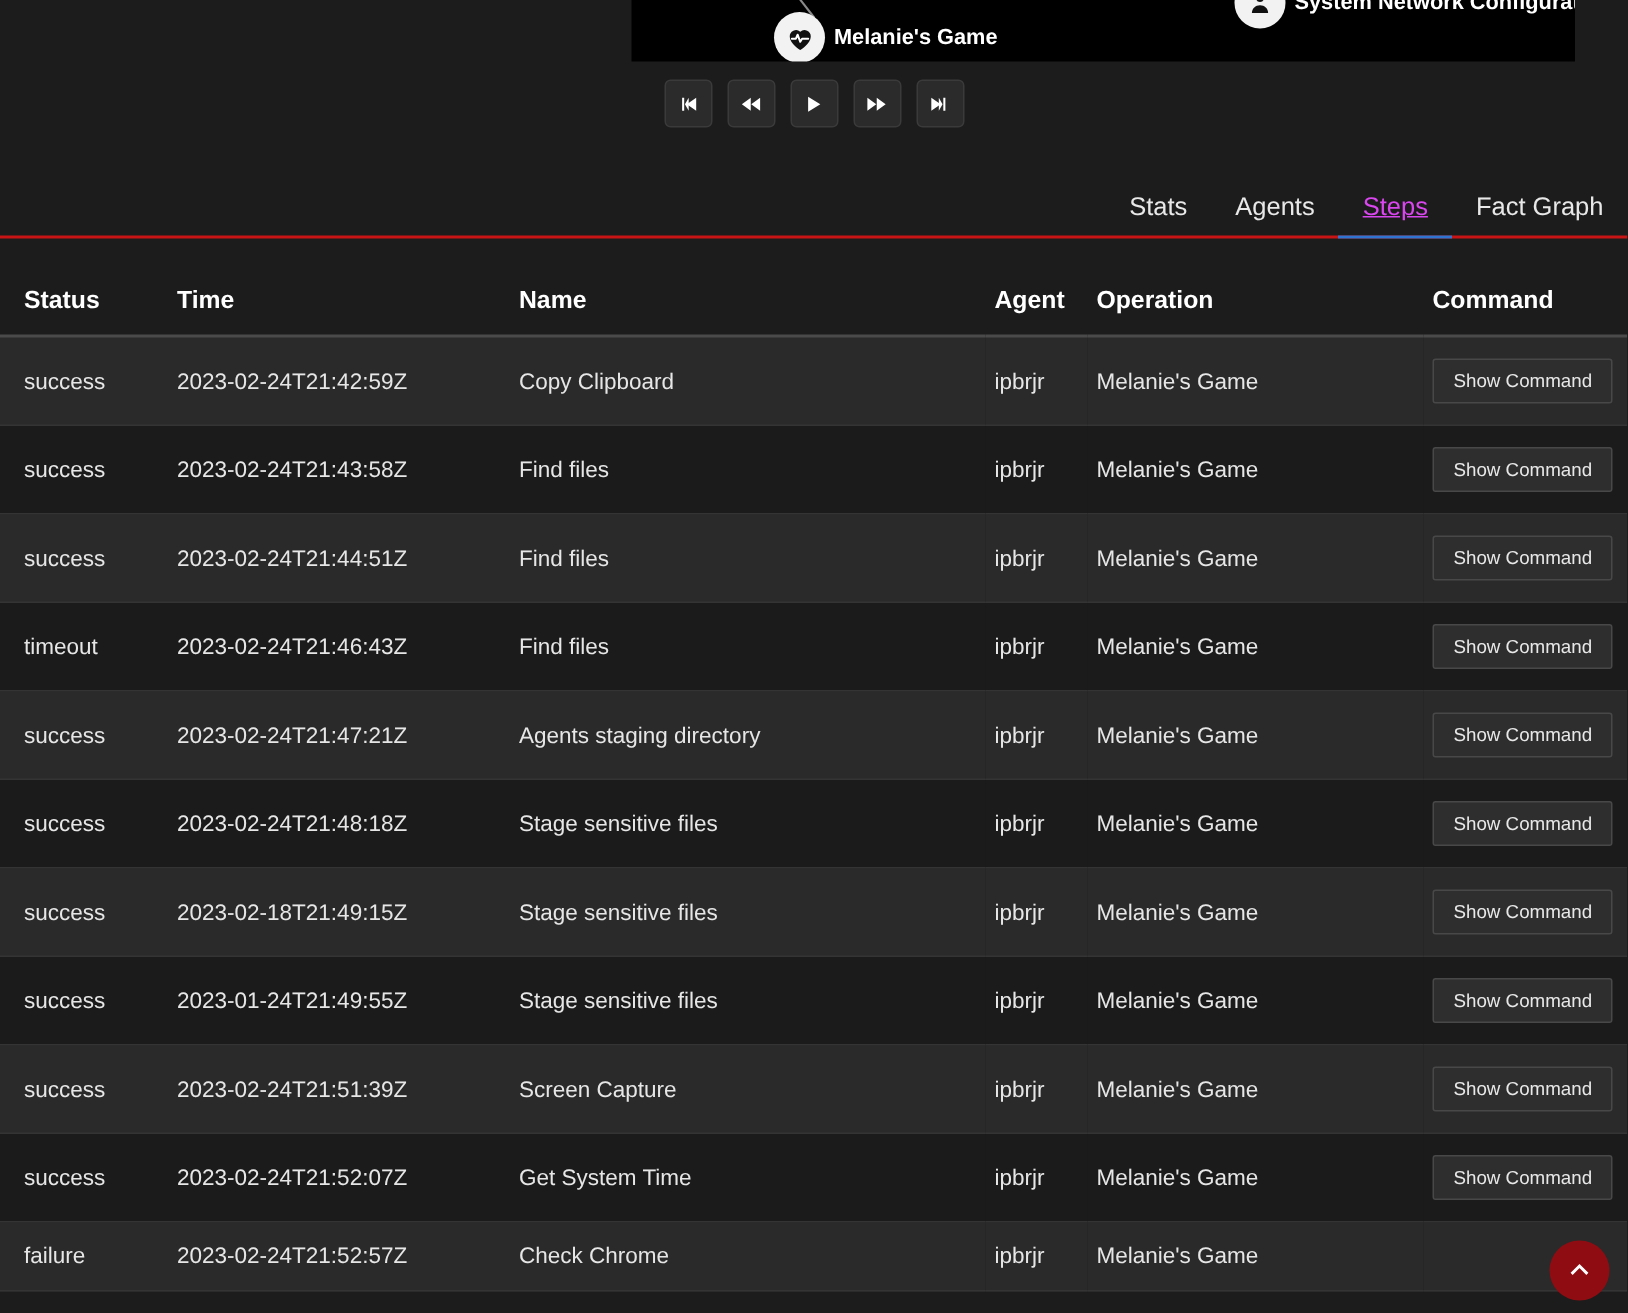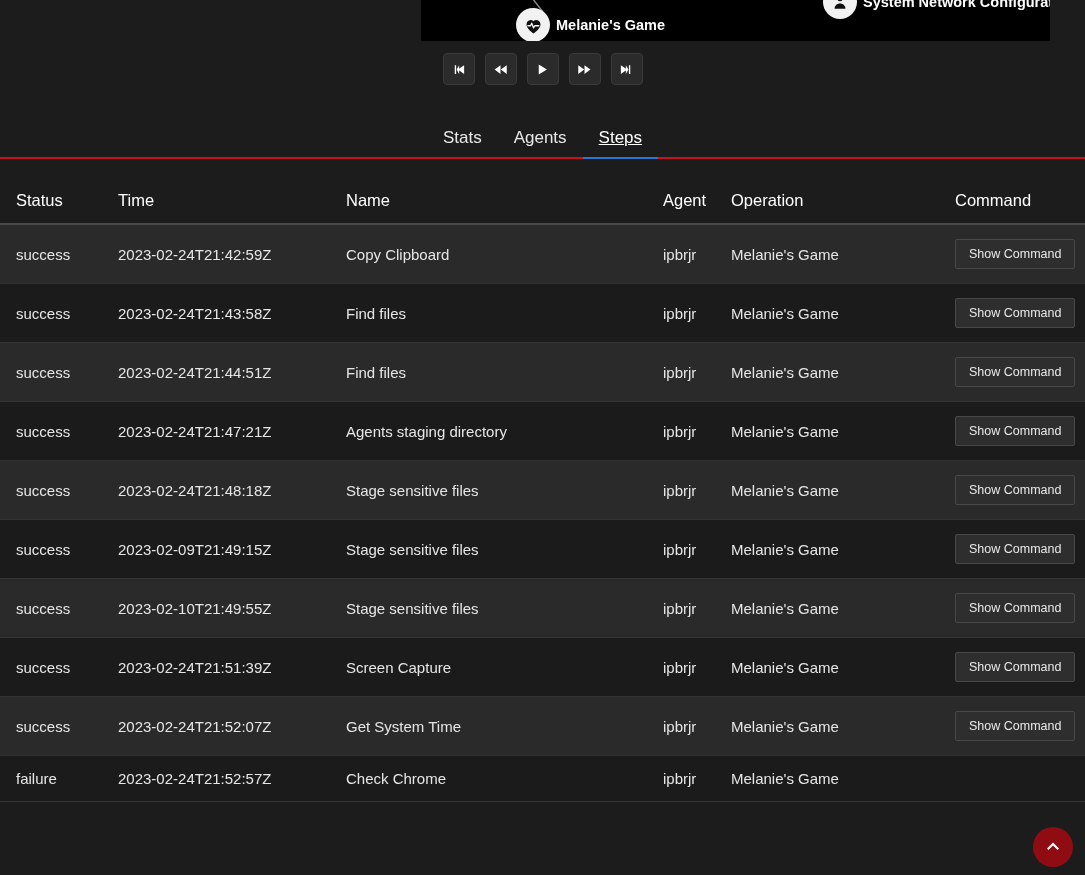--- a/index.html
+++ b/index.html
@@ -50,55 +50,55 @@
     border-radius: 4px;
     display: flex; align-items: center; justify-content: center;
     cursor: pointer;
     padding: 0;
   }
   .pb-btn svg { fill: #ffffff; display: block; }
 
   
   .tab-bar {
     position: absolute; left: 0; top: 120px; width: 1085px;
-    display: flex; justify-content: center; align-items: flex-end;
+    display: flex; justify-content: flex-end; align-items: flex-end;
     border-bottom: 2px solid #c81414;
     height: 39px;
   }
   .tab {
     color: #e8e8e8;
     font-size: 17px;
     padding: 6px 16px 9px 16px;
     cursor: pointer;
     white-space: nowrap;
     position: relative;
     background: transparent;
     border: none;
     font-family: "Liberation Sans", sans-serif;
   }
-  .tab.active { color: #ffffff; text-decoration: underline; }
+  .tab.active { color: #d946ef; text-decoration: underline; }
   .tab.active::after {
     content: "";
     position: absolute;
     left: 0; right: 0; bottom: -2px;
     height: 2px;
     background: #2f74d0;
   }
 
   
   .table-wrap {
     position: absolute; left: 0; top: 181px; width: 1085px; height: 694px;
     overflow: hidden;
   }
   table.steps { width: 1085px; border-collapse: collapse; table-layout: fixed; }
   table.steps th {
     text-align: left;
     color: #ffffff;
     font-size: 16.5px;
-    font-weight: normal;
+    font-weight: bold;
     padding: 10px 6px 13px 6px;
     border-bottom: 2px solid #4a4a4a;
     background: #1c1c1c;
   }
   table.steps td {
     color: #e6e6e6;
     font-size: 15px;
     padding: 14px 6px;
     border-bottom: 1px solid #343434;
     vertical-align: middle;
@@ -210,20 +210,21 @@
             <path d="M11 5v14l4-7z"></path>
           </svg>
       </span>
     </button>
   </div>
 
   <div class="tab-bar">
     <button class="tab">Stats</button>
     <button class="tab">Agents</button>
     <button class="tab active">Steps</button>
+    <button class="tab">Fact Graph</button>
   </div>
 
   <div class="table-wrap">
     <table class="steps">
       <thead>
         <tr>
           <th class="col-status">Status</th>
           <th class="col-time">Time</th>
           <th class="col-name">Name</th>
           <th class="col-agent">Agent</th>
@@ -250,46 +251,54 @@
           </tr>
           <tr>
             <td class="col-status">success</td>
             <td class="col-time">2023-02-24T21:44:51Z</td>
             <td class="col-name">Find files</td>
             <td class="col-agent">ipbrjr</td>
             <td class="col-operation">Melanie's Game</td>
             <td class="col-command"><button class="show-cmd-btn">Show Command</button></td>
           </tr>
           <tr>
+            <td class="col-status">timeout</td>
+            <td class="col-time">2023-02-24T21:46:43Z</td>
+            <td class="col-name">Find files</td>
+            <td class="col-agent">ipbrjr</td>
+            <td class="col-operation">Melanie's Game</td>
+            <td class="col-command"><button class="show-cmd-btn">Show Command</button></td>
+          </tr>
+          <tr>
             <td class="col-status">success</td>
             <td class="col-time">2023-02-24T21:47:21Z</td>
             <td class="col-name">Agents staging directory</td>
             <td class="col-agent">ipbrjr</td>
             <td class="col-operation">Melanie's Game</td>
             <td class="col-command"><button class="show-cmd-btn">Show Command</button></td>
           </tr>
           <tr>
             <td class="col-status">success</td>
             <td class="col-time">2023-02-24T21:48:18Z</td>
             <td class="col-name">Stage sensitive files</td>
             <td class="col-agent">ipbrjr</td>
             <td class="col-operation">Melanie's Game</td>
             <td class="col-command"><button class="show-cmd-btn">Show Command</button></td>
           </tr>
           <tr>
             <td class="col-status">success</td>
-            <td class="col-time">2023-02-09T21:49:15Z</td>
+            <td class="col-time">2023-02-18T21:49:15Z</td>
             <td class="col-name">Stage sensitive files</td>
             <td class="col-agent">ipbrjr</td>
             <td class="col-operation">Melanie's Game</td>
             <td class="col-command"><button class="show-cmd-btn">Show Command</button></td>
           </tr>
           <tr>
             <td class="col-status">success</td>
-            <td class="col-time">2023-02-10T21:49:55Z</td>
+            <td class="col-time">2023-01-24T21:49:55Z</td>
             <td class="col-name">Stage sensitive files</td>
             <td class="col-agent">ipbrjr</td>
             <td class="col-operation">Melanie's Game</td>
             <td class="col-command"><button class="show-cmd-btn">Show Command</button></td>
           </tr>
           <tr>
             <td class="col-status">success</td>
             <td class="col-time">2023-02-24T21:51:39Z</td>
             <td class="col-name">Screen Capture</td>
             <td class="col-agent">ipbrjr</td>

